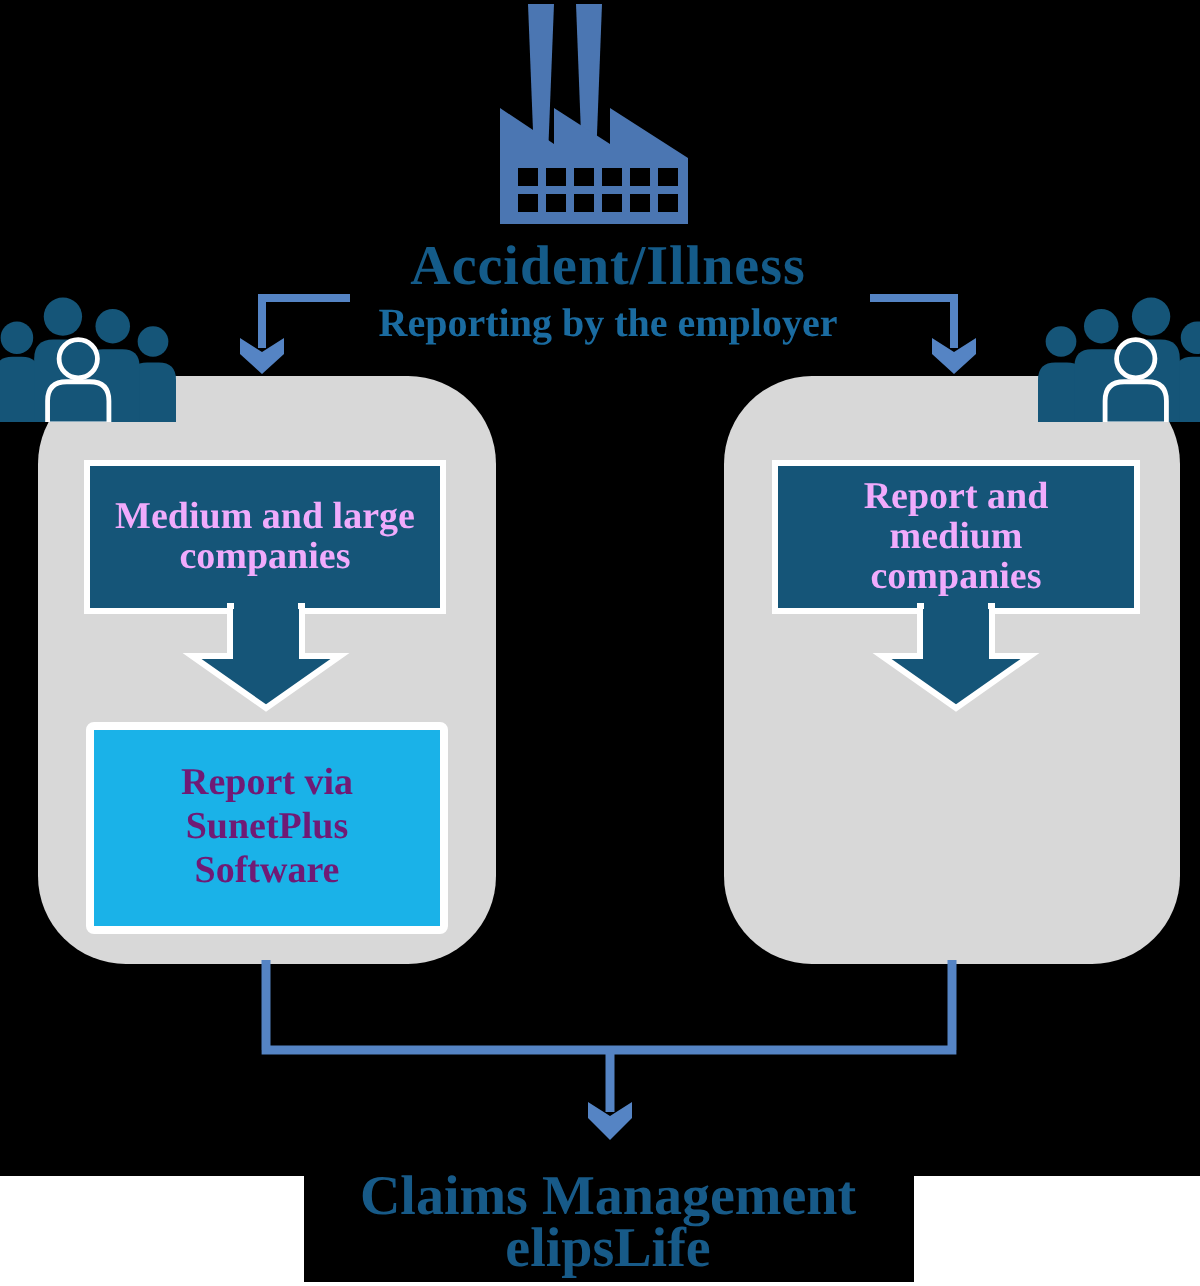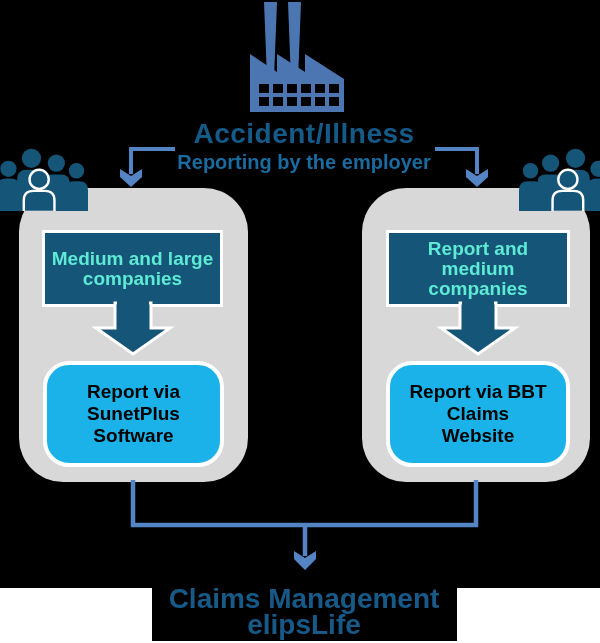--- a/index.html
+++ b/index.html
@@ -1,42 +1,42 @@
 <!DOCTYPE html>
 <html style="--navy: #155578; --cyan: #1ab2e8; --panel: #d8d8d8; --connector: #5584c4; --factory: #4b76b2; --title: #145b89; --subtitle: #1a6ba0; --footer: #175a88;"><head>
 <meta charset="utf-8">
 <style>
   html,body { margin:0; padding:0; background:#000; }
   .stage {
     position:relative; width:600px; height:643px; overflow:hidden;
-    background:#000; font-family:Liberation Sans, sans-serif;
+    background:#000; font-family:Liberation Serif, serif;
   }
   
   .header { position:absolute; top:119px; left:0; width:608px; text-align:center; z-index:2; }
   .title { font-size:28px; font-weight:bold; color:var(--title); line-height:30px; letter-spacing:0.5px; }
   .subtitle { font-size:20px; font-weight:bold; color:var(--subtitle); line-height:23px; margin-top:2px; }
   
   .panel { position:absolute; top:188px; height:294px; background:var(--panel); border-radius:44px; z-index:1; }
   .panel-left  { left:19px;  width:229px; }
   .panel-right { left:362px; width:228px; }
   
   .category-box {
     position:absolute; top:230px; height:77px; box-sizing:border-box;
     background:var(--navy); border:3px solid #fff; z-index:2;
     display:flex; align-items:center; justify-content:center; text-align:center;
-    color:#5eead4; font-weight:bold; font-size:19px; line-height:20px; white-space:pre-line;
+    color:#f0abfc; font-weight:bold; font-size:19px; line-height:20px; white-space:pre-line;
   }
   .category-left  { left:42px;  width:181px; }
   .category-right { left:386px; width:184px; }
   
   .action-box {
     position:absolute; top:361px; height:106px; box-sizing:border-box;
-    background:var(--cyan); border:4px solid #fff; border-radius:26px; z-index:2;
+    background:var(--cyan); border:4px solid #fff; border-radius:4px; z-index:2;
     display:flex; align-items:center; justify-content:center; text-align:center;
-    color:#000000; font-weight:bold; font-size:19px; line-height:22px; white-space:pre-line;
+    color:#701a75; font-weight:bold; font-size:19px; line-height:22px; white-space:pre-line;
   }
   .action-left  { left:43px;  width:181px; }
   .action-right { left:386px; width:184px; }
   
   .overlay { position:absolute; left:0; top:0; width:600px; height:643px; z-index:3; pointer-events:none; }
   .factory { position:absolute; left:0; top:0; width:600px; height:120px; z-index:2; }
   .crowd { position:absolute; top:142px; width:92px; height:69px; z-index:4; }
   .crowd-left  { left:-4px; }
   .crowd-right { left:519px; }
   
@@ -115,23 +115,20 @@
 
   <div class="category-box category-left">Medium and large
 companies</div>
   <div class="category-box category-right">Report and
 medium
 companies</div>
 
   <div class="action-box action-left">Report via
 SunetPlus
 Software</div>
-  <div class="action-box action-right">Report via BBT
-Claims
-Website</div>
 
   <svg class="overlay" viewBox="0 0 600 643">
 
     <g fill="none" style="stroke:var(--connector)" stroke-width="4">
       <polyline points="175,149 131,149 131,174"></polyline>
       <polyline points="435,149 477,149 477,174"></polyline>
     </g>
     <g style="fill:var(--connector)">
       <polygon points="120,169 131,176 142,169 142,177 131,187 120,177"></polygon>
       <polygon points="466,169 477,176 488,169 488,177 477,187 466,177"></polygon>

